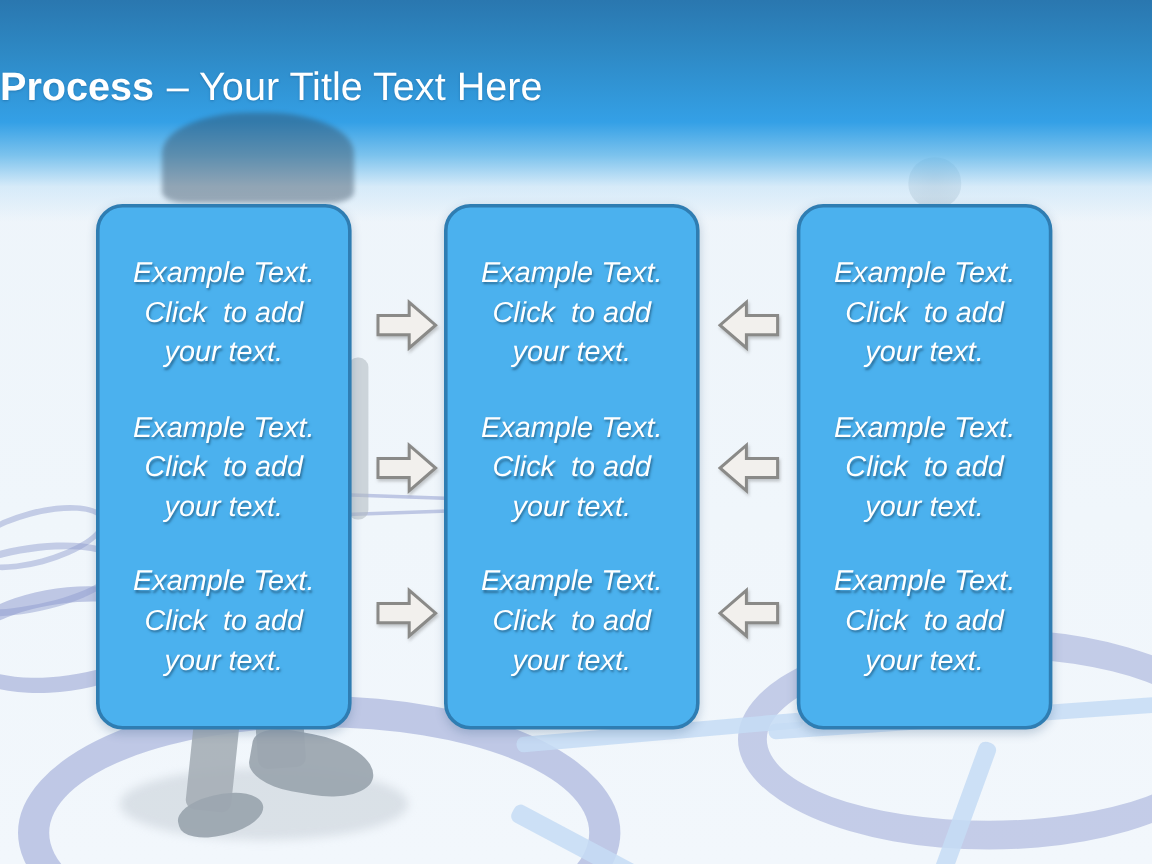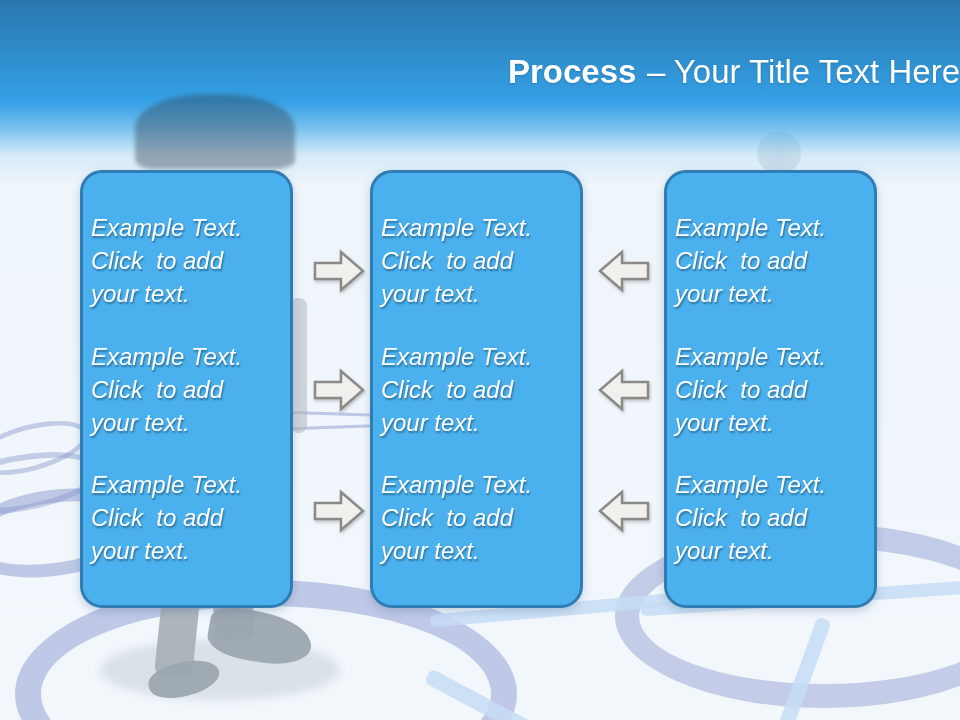--- a/index.html
+++ b/index.html
@@ -41,32 +41,32 @@
   
   .header{
     position:absolute;z-index:2;left:0;top:0;width:960px;height:185px;
     background:linear-gradient(180deg,
       #2A77AF 0%, #2E8AC6 25%, #34A0E6 55%,
       rgba(104,186,235,0.85) 70%, rgba(190,224,247,0.5) 84%,
       rgba(238,245,251,0) 100%);
   }
   .title{
     position:absolute;z-index:4;left:0;right:0;top:52px;
-    text-align:right;color:#FFFFFF;font-size:33px;line-height:40px;
+    text-align:left;color:#FFFFFF;font-size:33px;line-height:40px;
     text-shadow:0 1px 2px rgba(0,40,80,0.25);
   }
   .title .bold{font-weight:bold;}
   .title .rest{font-weight:normal;margin-left:0.32em;}
   
   .col{
     position:absolute;z-index:5;top:170px;width:213px;height:438px;
     box-sizing:border-box;background:#4BB1EE;border:3px solid #2F7DB2;border-radius:22px;
     box-shadow:0 3px 8px rgba(50,90,130,0.25);
     display:flex;flex-direction:column;justify-content:space-between;
-    padding:38px 8px;gap:16px;
+    padding:38px 8px;text-align:center;gap:16px;
   }
   .col-left{left:80px;}
   .col-center{left:370px;}
   .col-right{left:664px;}
   .block{
     color:#FFFFFF;font-style:italic;font-size:24px;line-height:33px;
     white-space:pre-wrap;cursor:text;
     text-shadow:1px 2px 2px rgba(21,66,99,0.6);
   }
   

